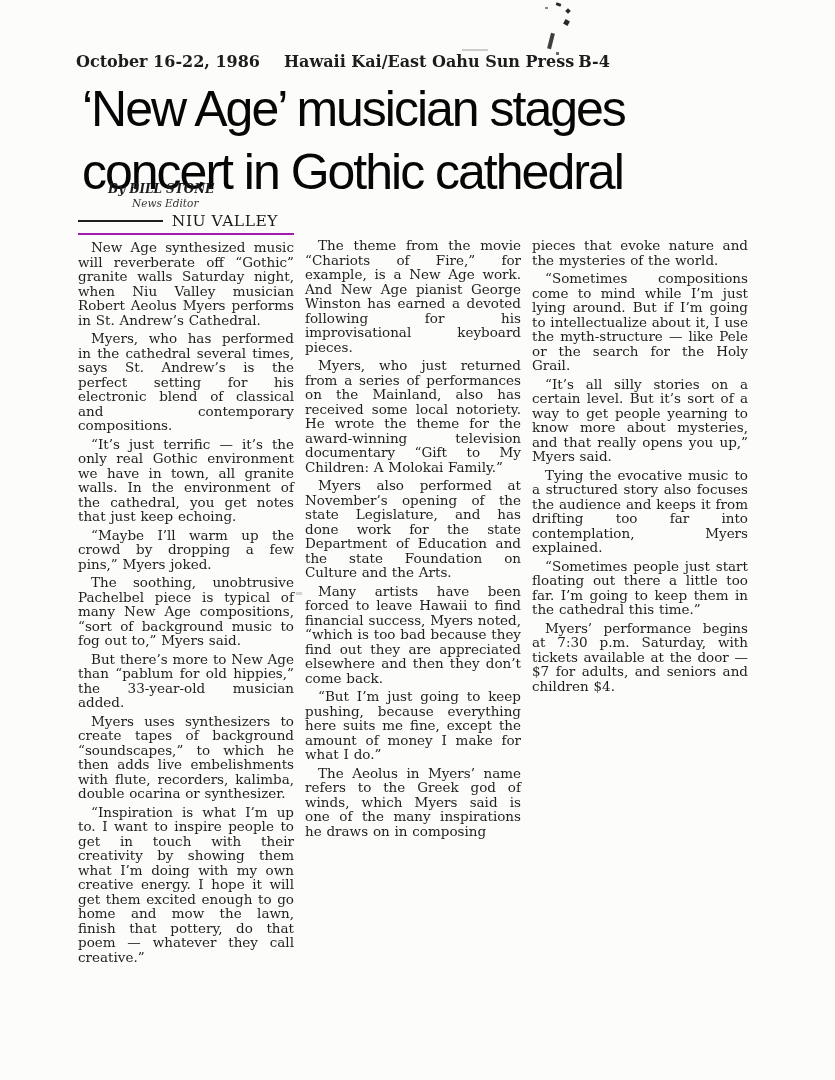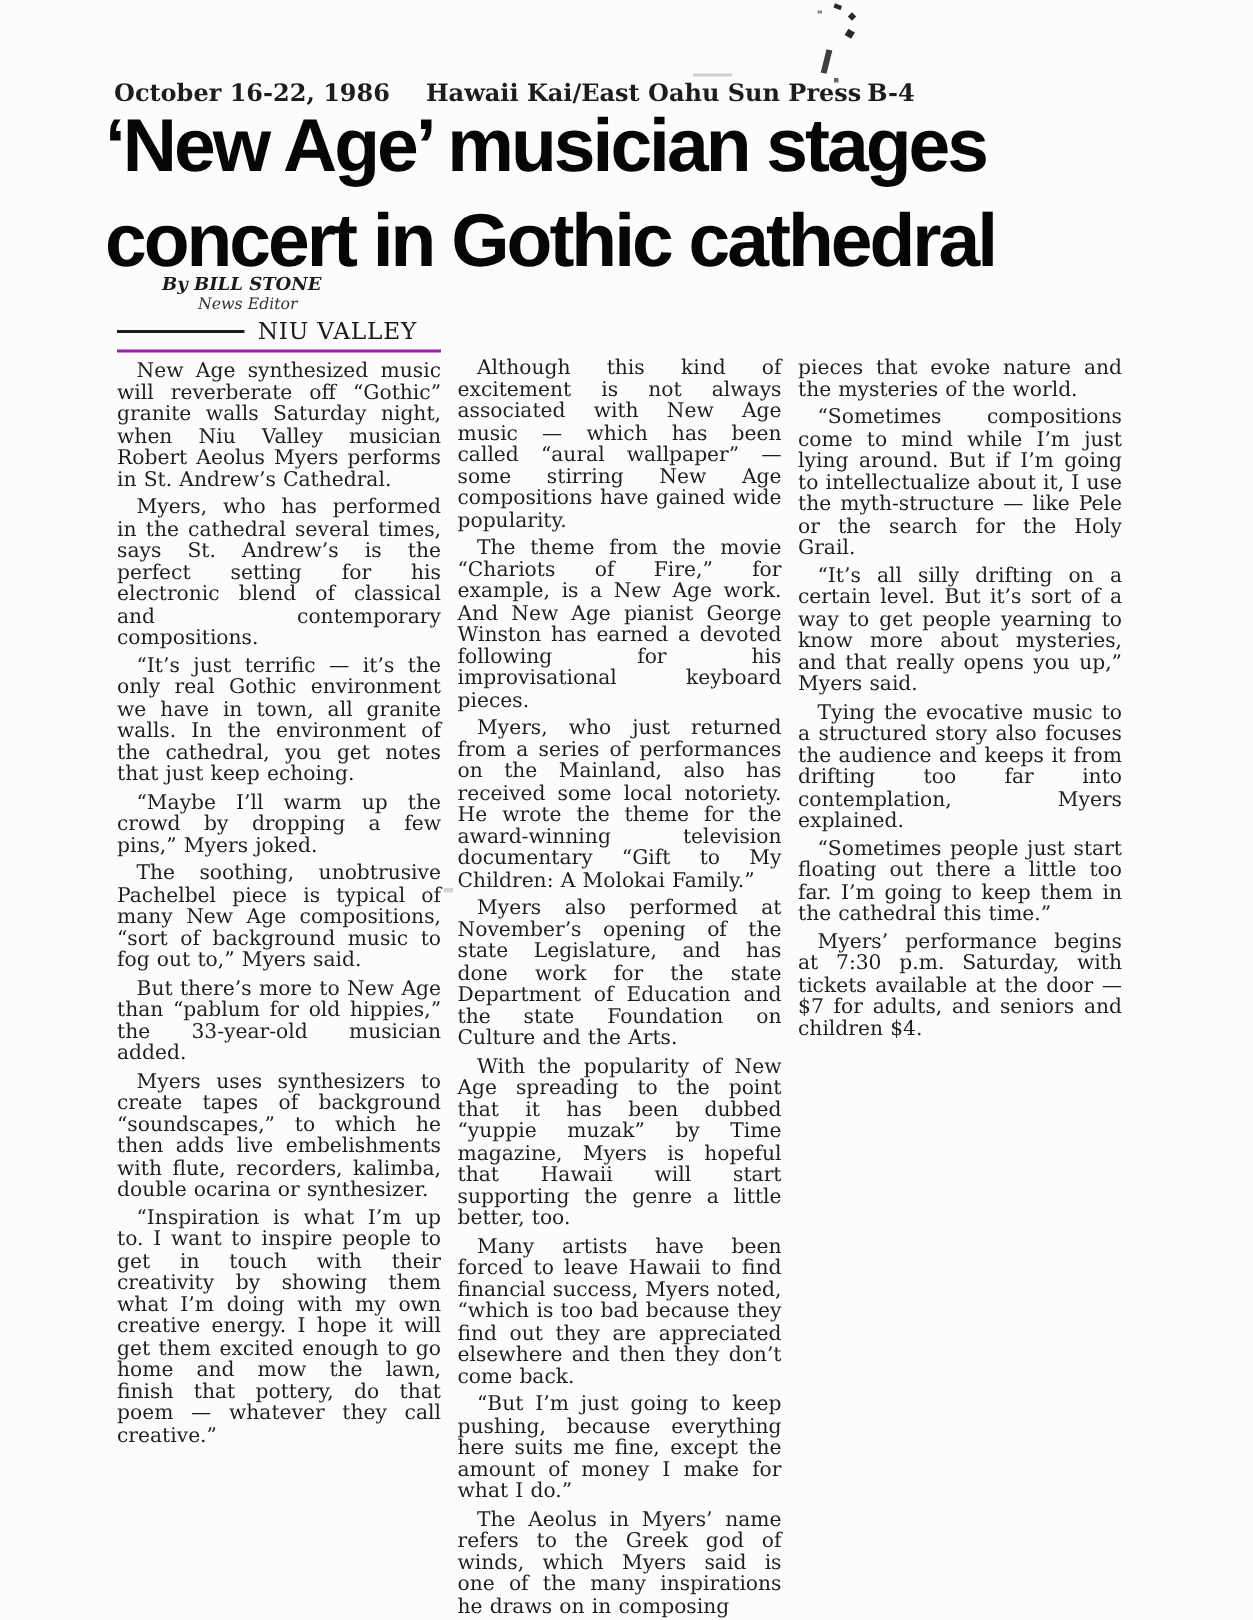--- a/index.html
+++ b/index.html
@@ -18,23 +18,23 @@
     display:flex; gap:24px;
     font-family:"DejaVu Serif", serif;
     font-weight:bold; font-size:16px; color:#1d1d1d;
     white-space:nowrap;
     margin-top:24px;
   }
   .masthead .pub span { margin-right:4px; }
 
   .headline {
     position:absolute; top:62px; left:66px; width:720px;
-    margin:4px;
+    margin:16px;
     font-family:"Liberation Sans", sans-serif;
-    font-weight:bold; font-size:50px; line-height:63px;
+    font-weight:normal; font-size:50px; line-height:63px;
     letter-spacing:-2px; color:#060606;
   }
   .headline span { display:block; }
 
   .byline { position:absolute; top:182px; left:108px; color:#1c1c1c; }
   .byline-author {
     font-family:"DejaVu Serif", serif;
     font-weight:bold; font-style:italic; font-size:12px;
   }
   .byline-title {
@@ -126,36 +126,34 @@
           <p>“Maybe I’ll warm up the crowd by dropping a few pins,” Myers joked.</p>
           <p>The soothing, unobtrusive Pachelbel piece is typical of many New Age compositions, “sort of background music to fog out to,” Myers said.</p>
           <p>But there’s more to New Age than “pablum for old hippies,” the 33-year-old musician added.</p>
           <p>Myers uses synthesizers to create tapes of background “soundscapes,” to which he then adds live embelishments with flute, recorders, kalimba, double ocarina or synthesizer.</p>
           <p>“Inspiration is what I’m up to. I want to inspire people to get in touch with their creativity by showing them what I’m doing with my own creative energy. I hope it will get them excited enough to go home and mow the lawn, finish that pottery, do that poem — whatever they call creative.”</p>
         </div>
     </div>
 
     <div class="col col-2">
       <div class="paras">
-          <p>Although this kind of excitement is not always associated with New Age music — which has been called “aural wallpaper” — some stirring New Age compositions have gained wide popularity.</p>
           <p>The theme from the movie “Chariots of Fire,” for example, is a New Age work. And New Age pianist George Winston has earned a devoted following for his improvisational keyboard pieces.</p>
           <p>Myers, who just returned from a series of performances on the Mainland, also has received some local notoriety. He wrote the theme for the award-winning television documentary “Gift to My Children: A Molokai Family.”</p>
           <p>Myers also performed at November’s opening of the state Legislature, and has done work for the state Department of Education and the state Foundation on Culture and the Arts.</p>
-          <p>With the popularity of New Age spreading to the point that it has been dubbed “yuppie muzak” by Time magazine, Myers is hopeful that Hawaii will start supporting the genre a little better, too.</p>
           <p>Many artists have been forced to leave Hawaii to find financial success, Myers noted, “which is too bad because they find out they are appreciated elsewhere and then they don’t come back.</p>
           <p>“But I’m just going to keep pushing, because everything here suits me fine, except the amount of money I make for what I do.”</p>
           <p>The Aeolus in Myers’ name refers to the Greek god of winds, which Myers said is one of the many inspirations he draws on in composing</p>
         </div>
     </div>
 
     <div class="col col-3">
       <div class="paras">
           <p>pieces that evoke nature and the mysteries of the world.</p>
           <p>“Sometimes compositions come to mind while I’m just lying around. But if I’m going to intellectualize about it, I use the myth-structure — like Pele or the search for the Holy Grail.</p>
-          <p>“It’s all silly drifting on a certain level. But it’s sort of a way to get people yearning to know more about mysteries, and that really opens you up,” Myers said.</p>
+          <p>“It’s all silly stories on a certain level. But it’s sort of a way to get people yearning to know more about mysteries, and that really opens you up,” Myers said.</p>
           <p>Tying the evocative music to a structured story also focuses the audience and keeps it from drifting too far into contemplation, Myers explained.</p>
           <p>“Sometimes people just start floating out there a little too far. I’m going to keep them in the cathedral this time.”</p>
           <p>Myers’ performance begins at 7:30 p.m. Saturday, with tickets available at the door — $7 for adults, and seniors and children $4.</p>
         </div>
     </div>
 
   </div>
 </div>
 
 </body></html>

